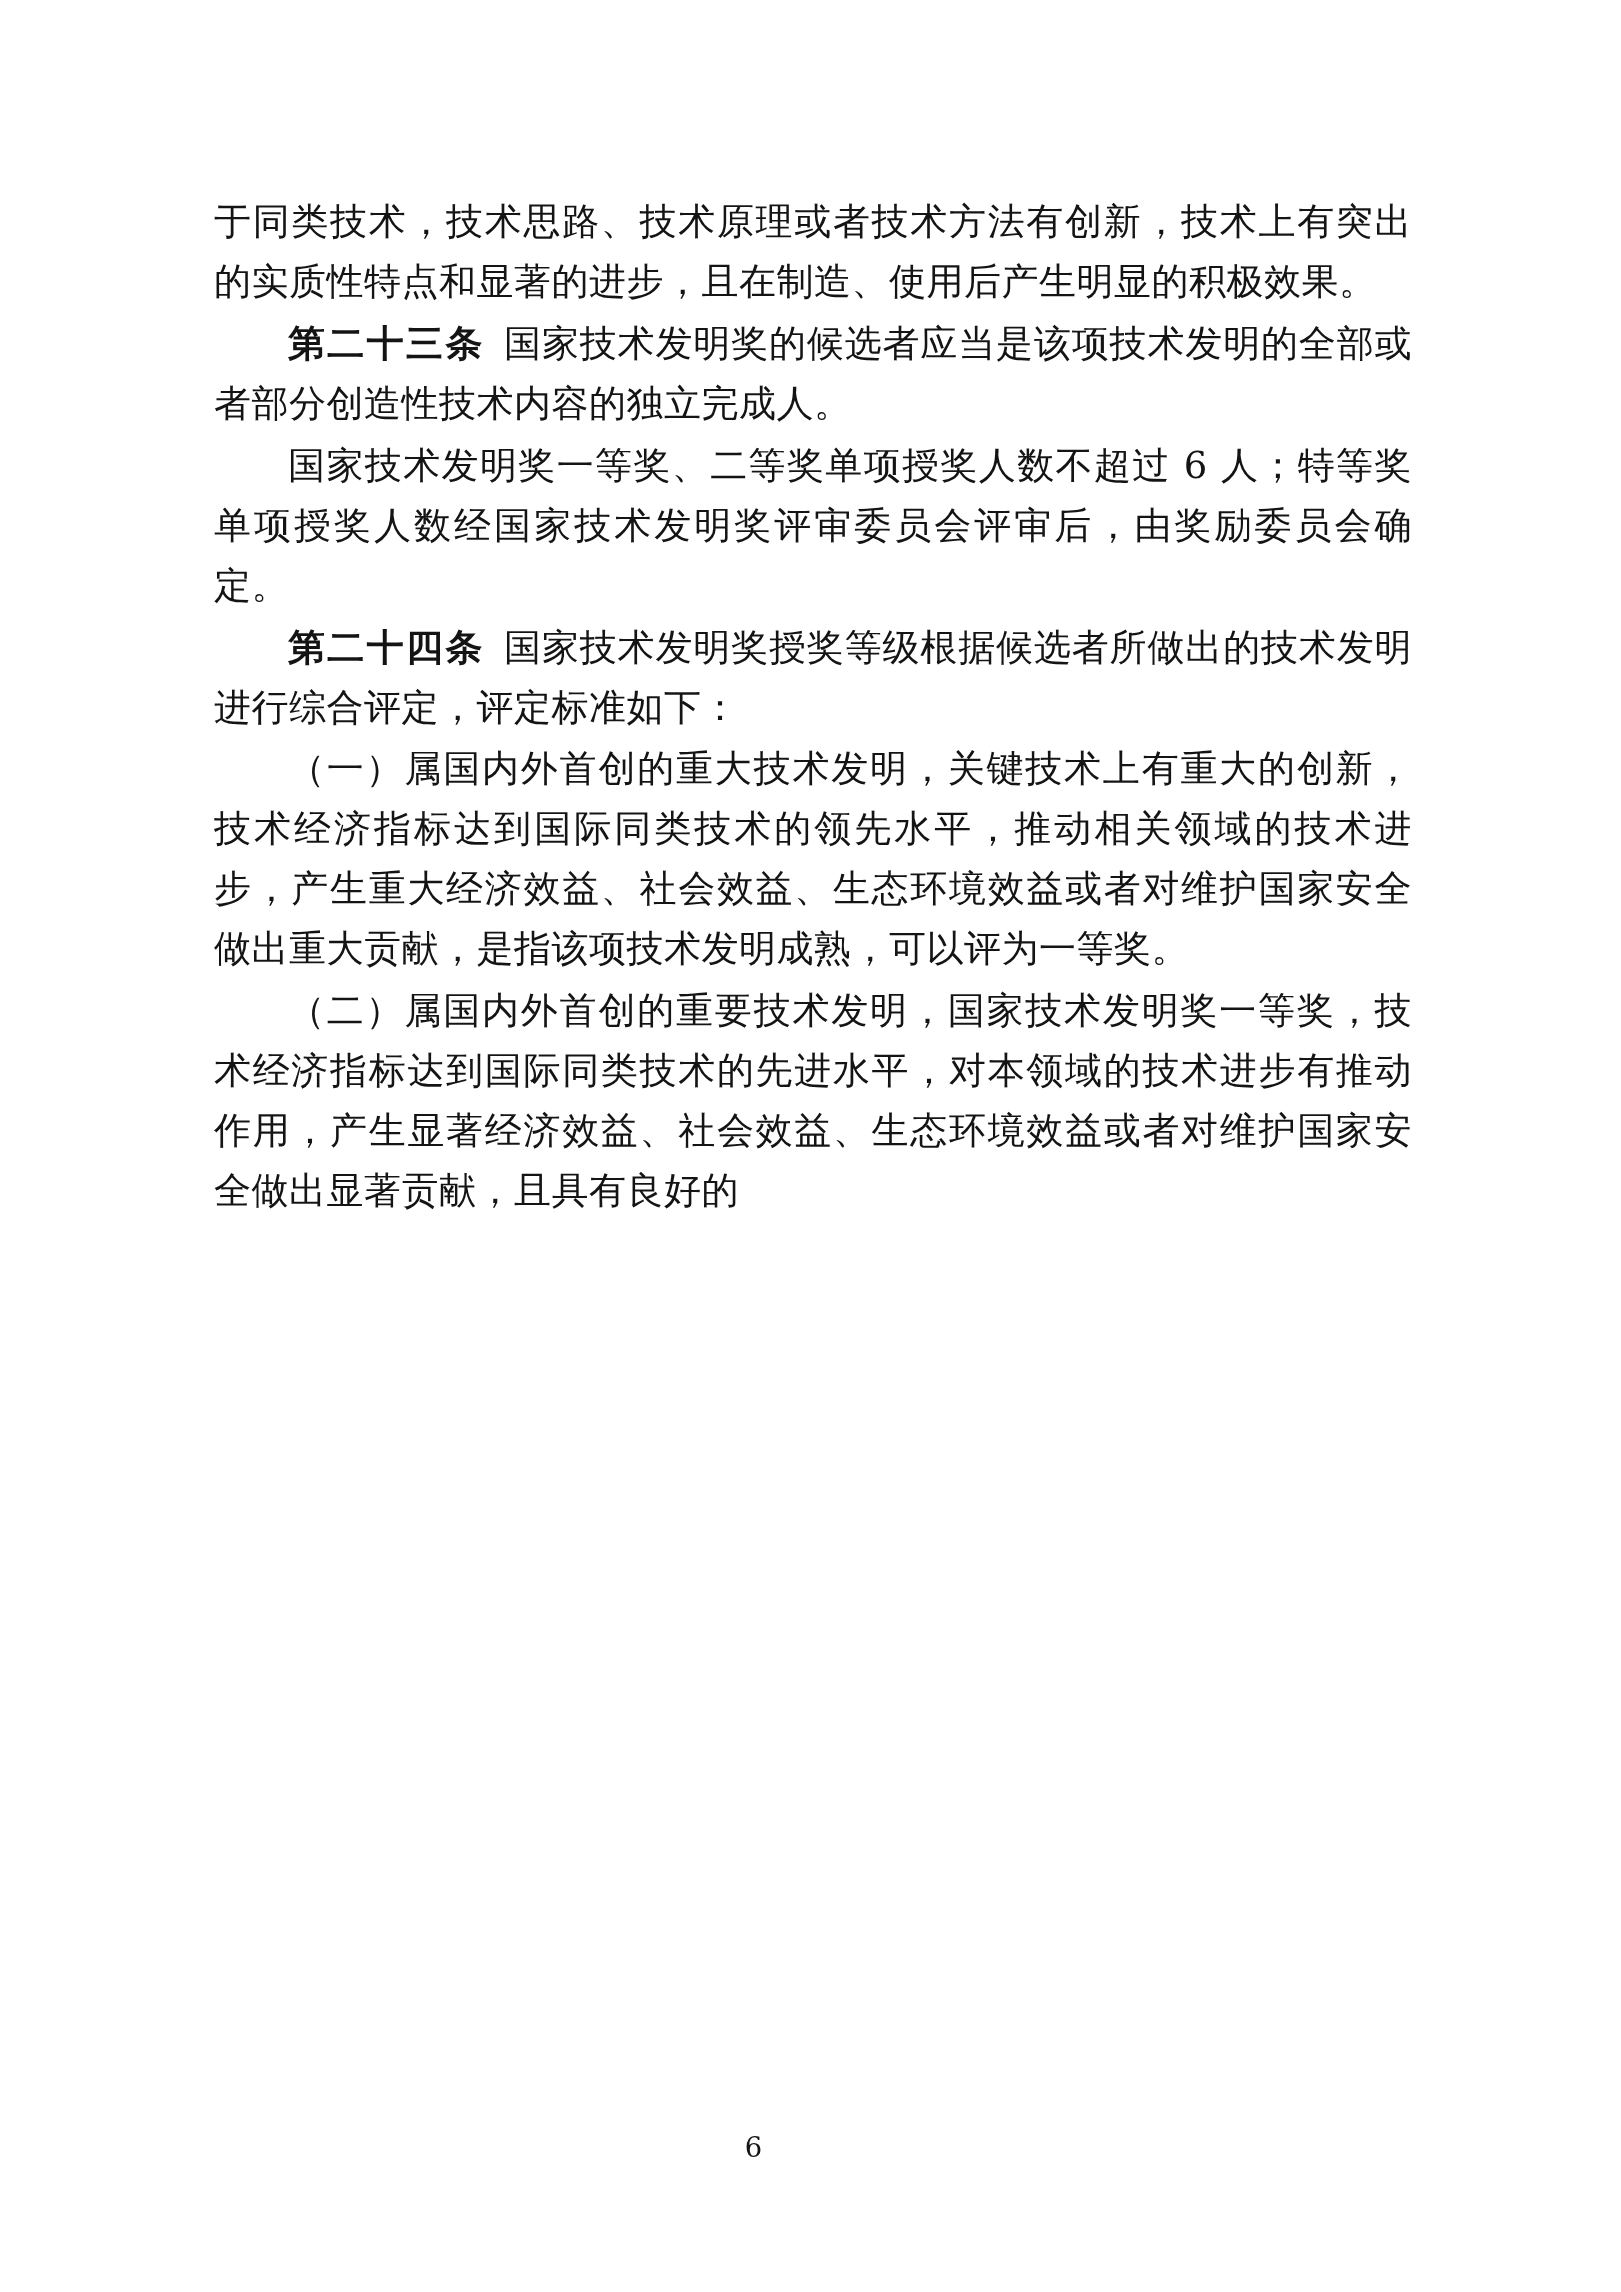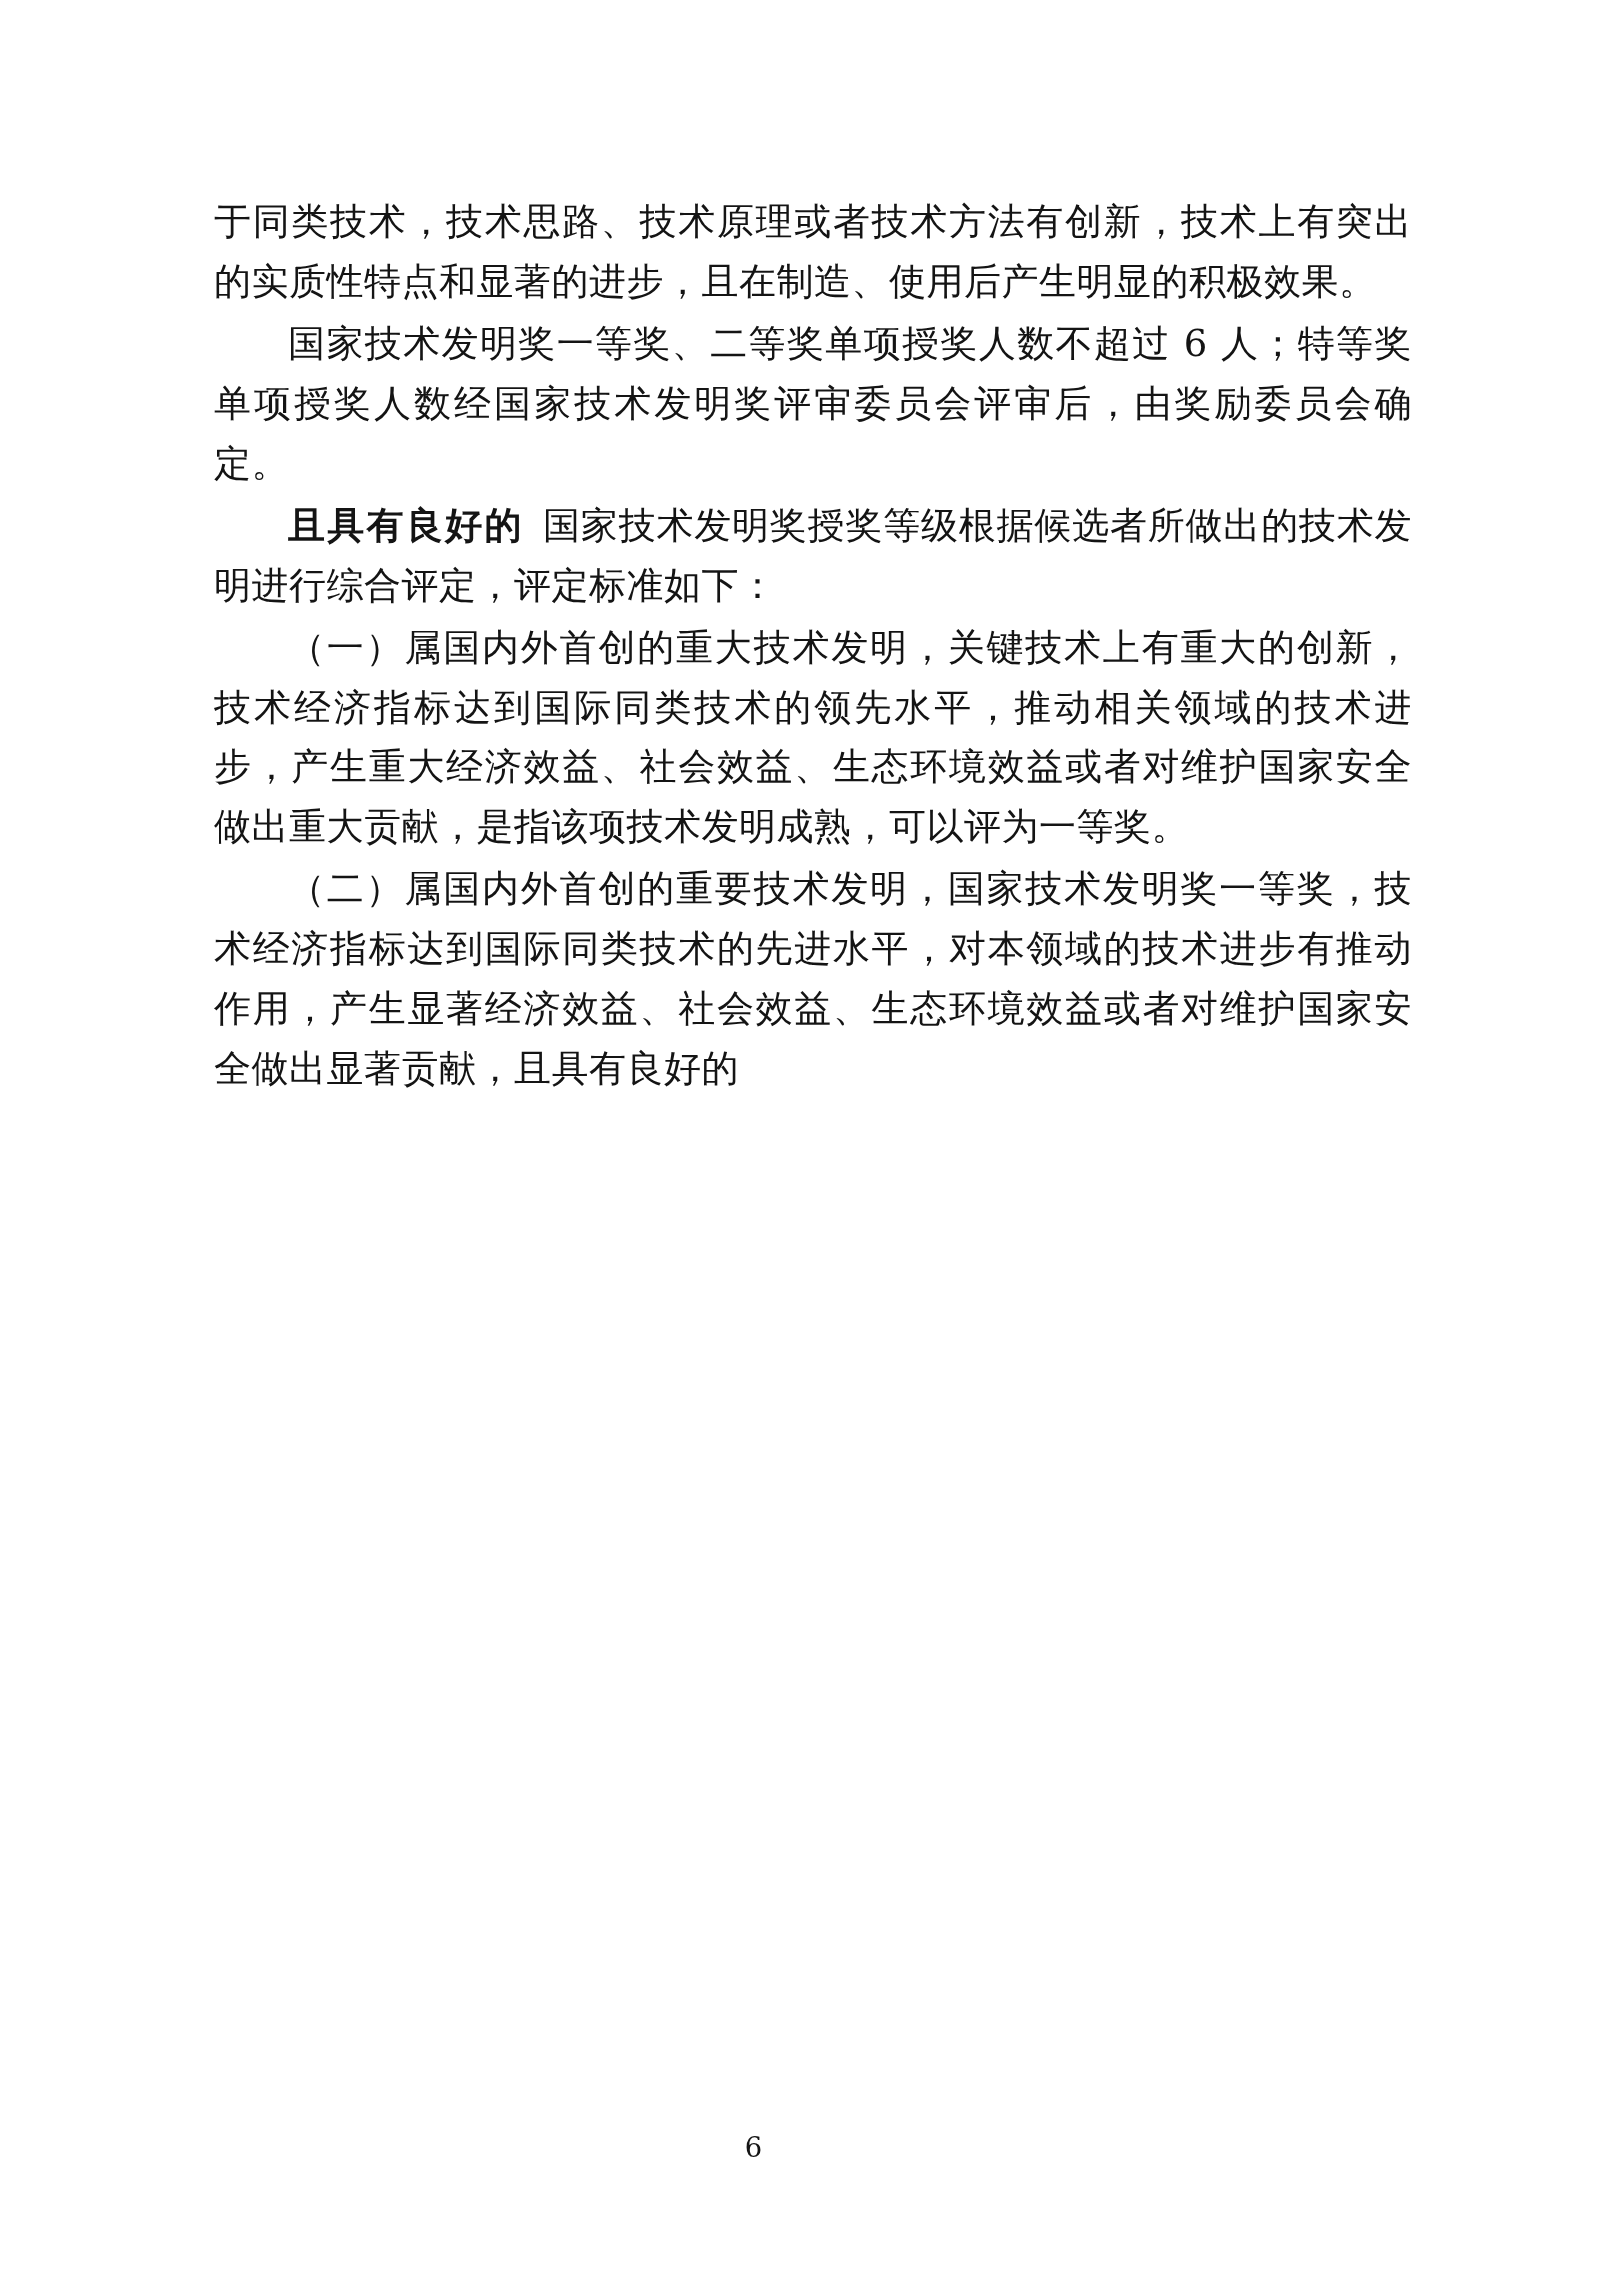--- a/index.html
+++ b/index.html
@@ -56,27 +56,30 @@
 
 <div class="page">
 
   <div class="content">
 
     <p class="para">
       <span class="blk">于同类技术，技术思路、技术原理或者技术方法有创新，技术上有突出的实质性特点和显著的进步，且在制造、使用后产生明显的积极效果。</span>
     </p>
 
 
+    <p class="para indent">
+      <span class="art">第二十三条</span> <span>国家技术发明奖的候选者应当是该项技术发明的全部或者部分创造性技术内容的独立完成人。</span>
+    </p>
 
     <p class="para indent">
       <span>国家技术发明奖一等奖、二等奖单项授奖人数不超过 6 人；特等奖单项授奖人数经国家技术发明奖评审委员会评审后，由奖励委员会确定。</span>
     </p>
 
     <p class="para indent">
-      <span class="art">且具有良好的</span> <span>国家技术发明奖授奖等级根据候选者所做出的技术发明进行综合评定，评定标准如下：</span>
+      <span class="art">第二十四条</span> <span>国家技术发明奖授奖等级根据候选者所做出的技术发明进行综合评定，评定标准如下：</span>
     </p>
 
     <p class="para indent">
       <span>（一）属国内外首创的重大技术发明，关键技术上有重大的创新，技术经济指标达到国际同类技术的领先水平，推动相关领域的技术进步，产生重大经济效益、社会效益、生态环境效益或者对维护国家安全做出重大贡献，是指该项技术发明成熟，可以评为一等奖。</span>
     </p>
 
     <p class="para indent">
       <span>（二）属国内外首创的重要技术发明，国家技术发明奖一等奖，技术经济指标达到国际同类技术的先进水平，对本领域的技术进步有推动作用，产生显著经济效益、社会效益、生态环境效益或者对维护国家安全做出显著贡献，且具有良好的</span>
     </p>
 

